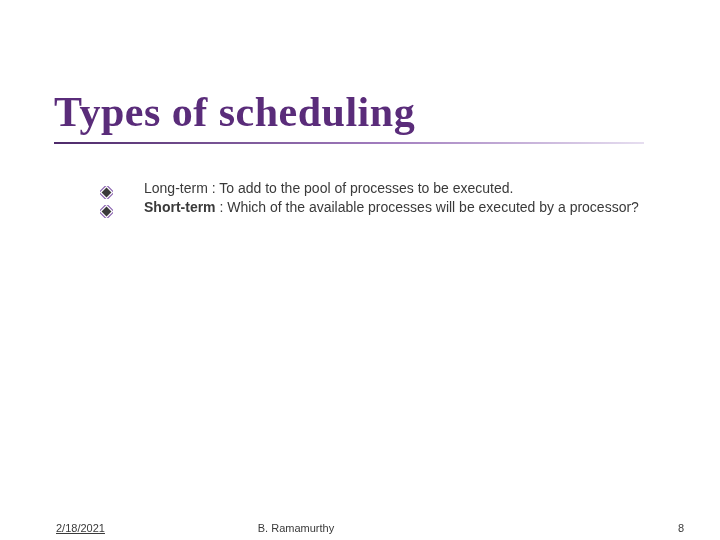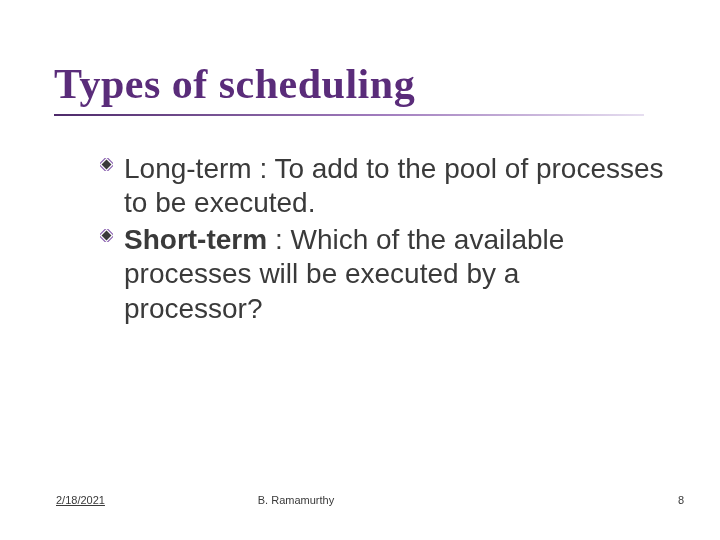--- a/index.html
+++ b/index.html
@@ -14,20 +14,21 @@
   }
   .slide {
     width: 720px;
     height: 540px;
     position: relative;
     box-sizing: border-box;
     padding: 0;
   }
   .title-area {
     padding: 60px 0 0 54px;
+    margin-top: 28px;
   }
   .title {
     font-family: "Times New Roman", Times, serif;
     font-size: 42px;
     color: #5a2c7a;
     letter-spacing: 0.5px;
     margin: 0 0 6px 0;
   }
   .title-underline {
     height: 2px;
@@ -38,21 +39,21 @@
   .body {
     padding: 36px 56px 0 100px;
   }
   ul.bullets {
     list-style: none;
     margin: 0;
     padding: 0;
   }
   ul.bullets li {
     position: relative;
-    font-size: 28px;
+    font-size: 14px;
     line-height: 1.23;
     color: #3a3a3a;
     margin: 0 0 2px 0;
     padding-left: 24px;
   }
   .bullet-icon {
     position: absolute;
     left: 0;
     top: 6px;
     width: 13px;
@@ -80,21 +81,21 @@
     left: 0;
     width: 592px;
     text-align: center;
     bottom: 0;
   }
   .footer-page {
     position: absolute;
     right: 36px;
     bottom: 0;
   }
-  .bold { font-weight: bold; }
+  .bold { font-weight: bold; margin-left: 20px; }
 </style>
 </head>
 <body>
 
 <div class="slide">
 
   <div class="title-area">
     <h1 class="title">Types of scheduling</h1>
     <div class="title-underline"></div>
   </div>

